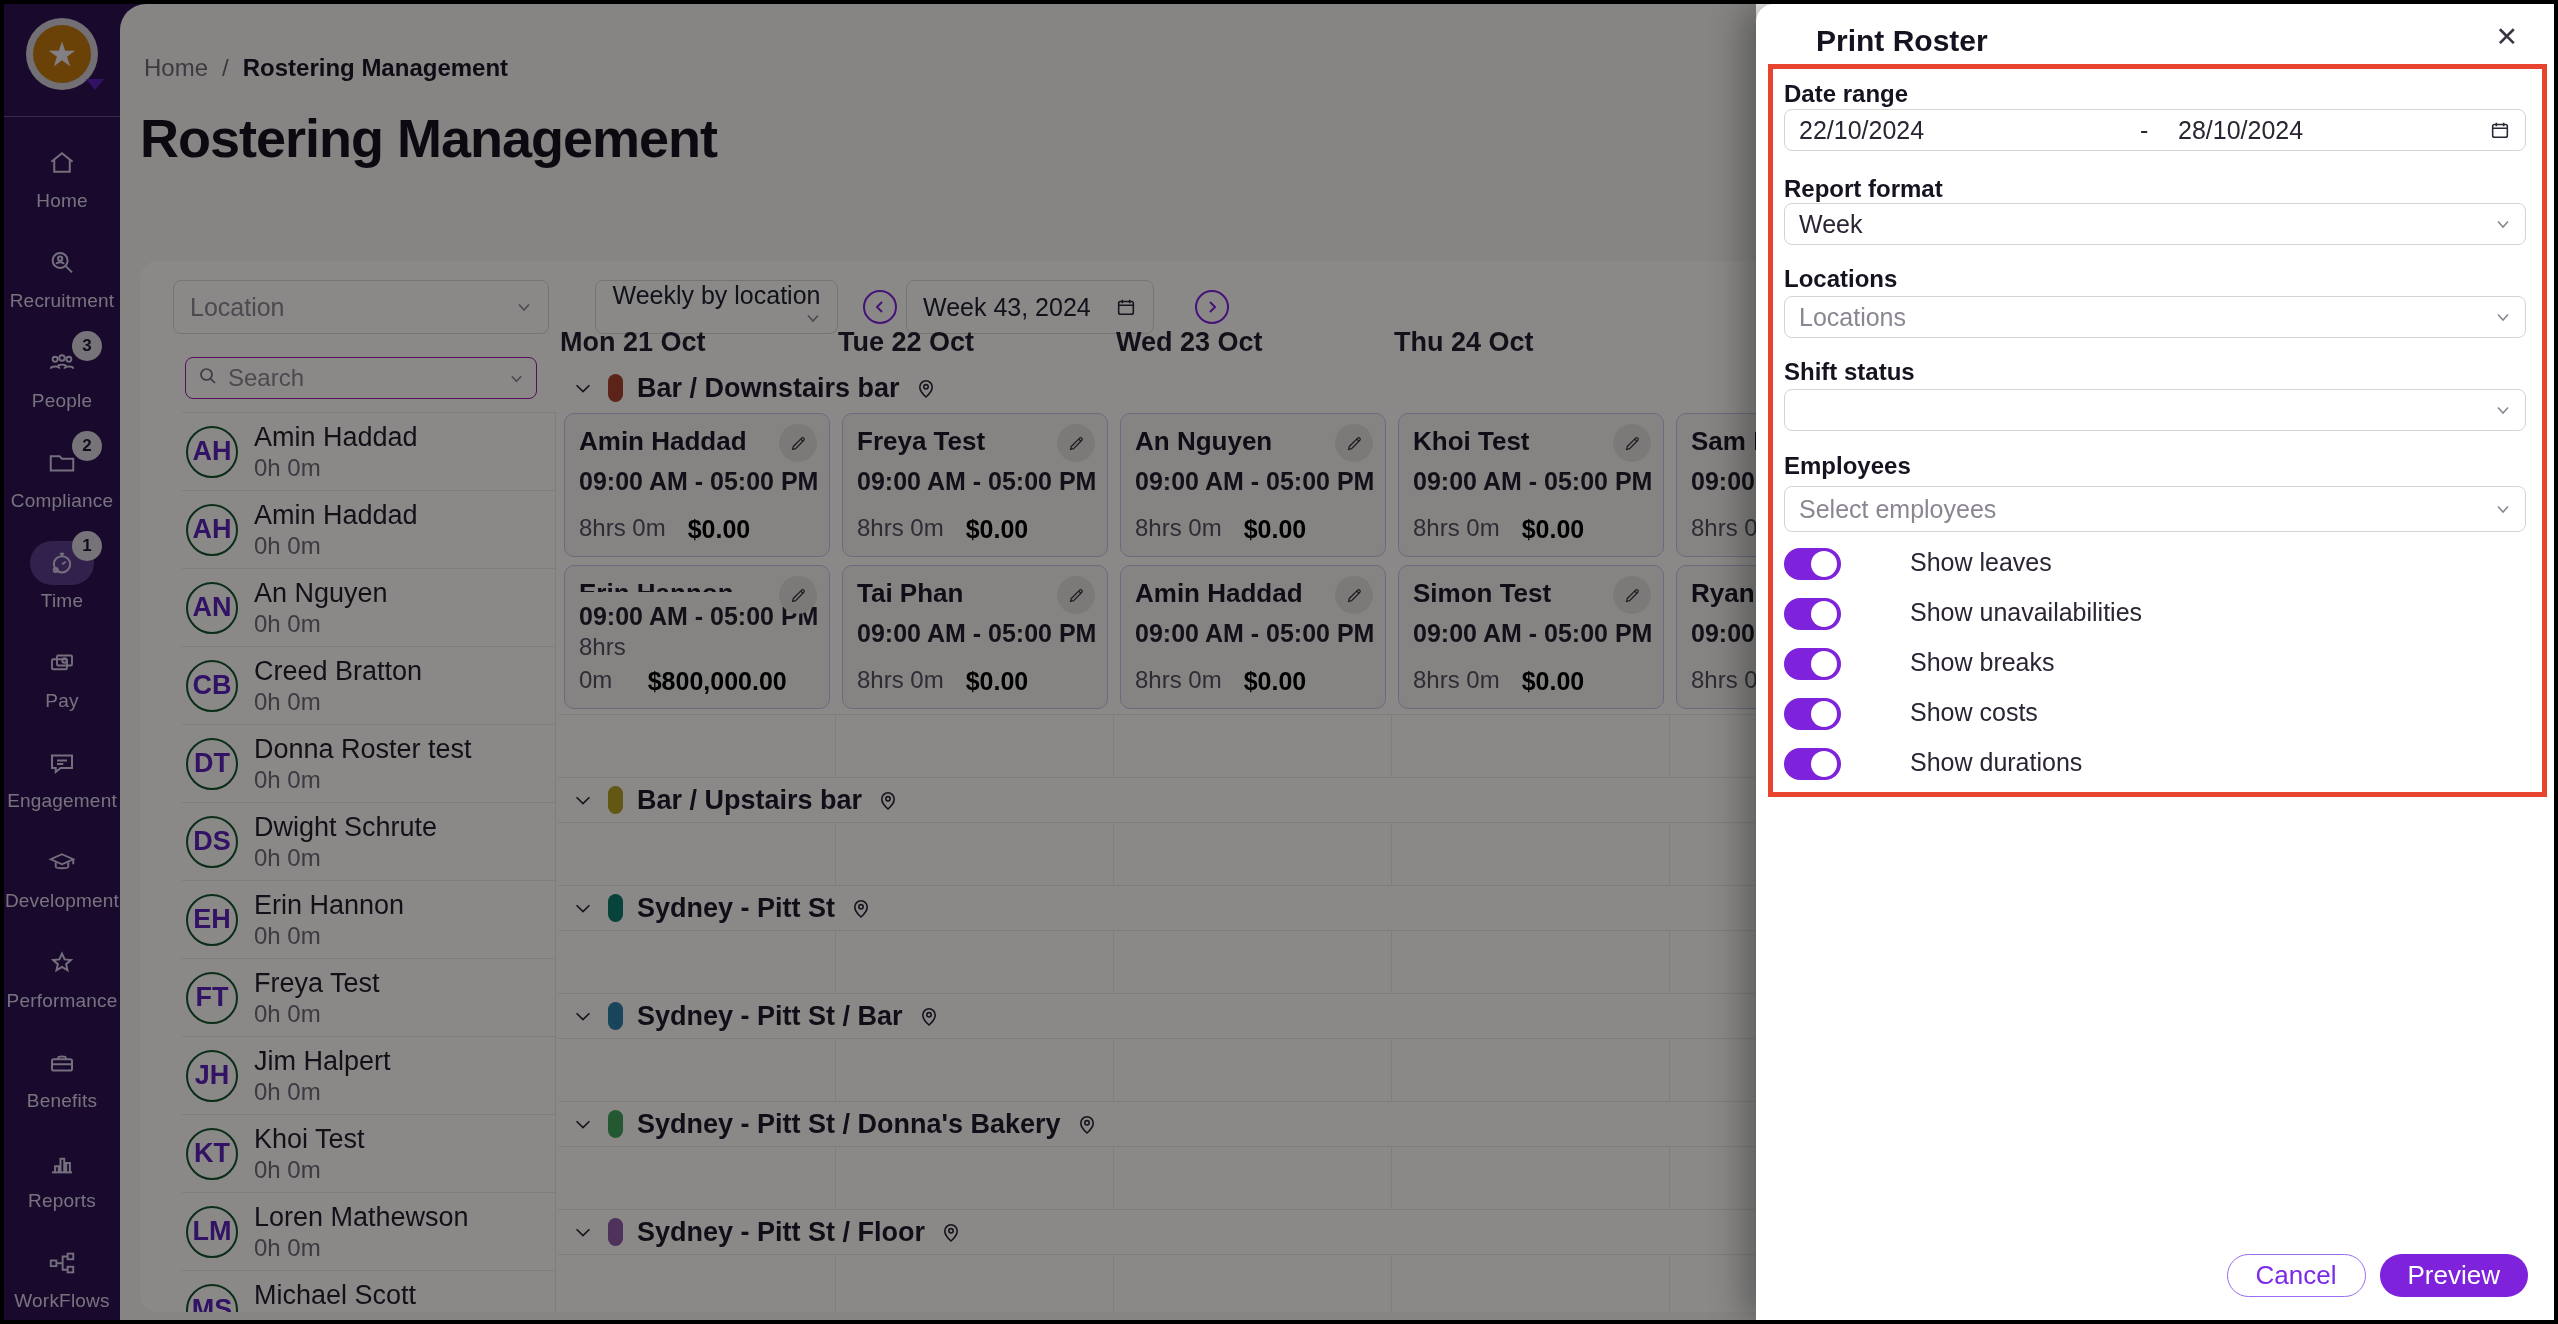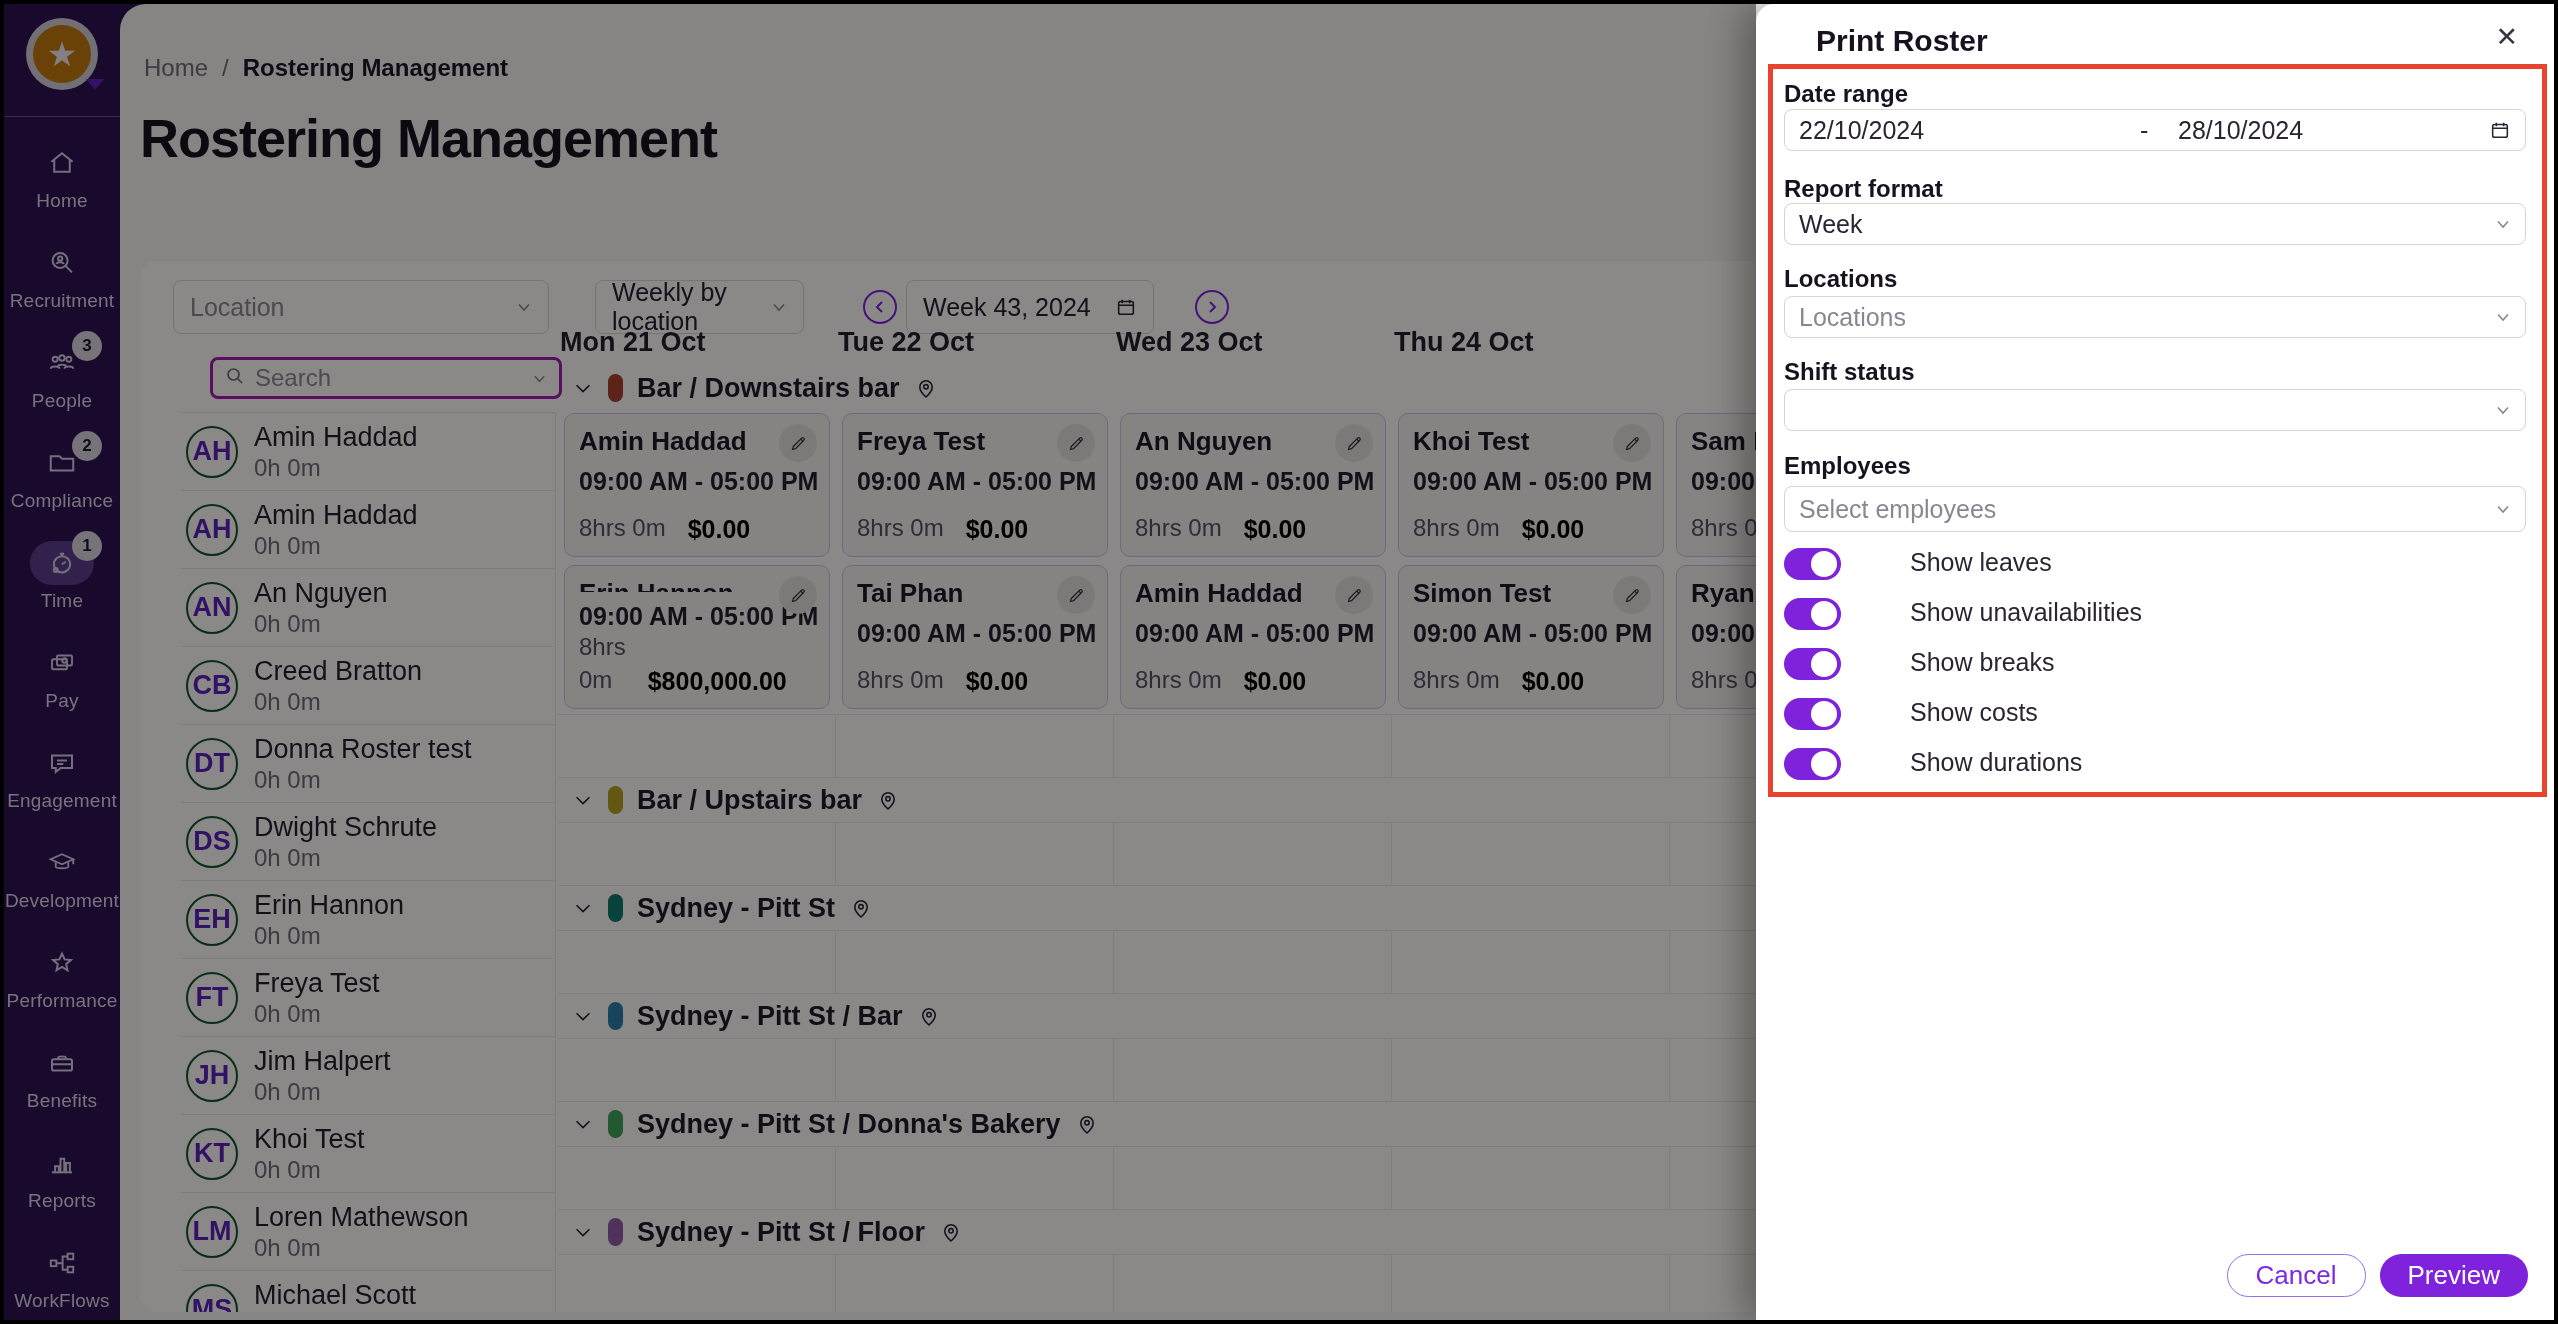--- a/index.html
+++ b/index.html
@@ -34,21 +34,21 @@
   .select-box { position:absolute; height:54px; border:1px solid #d8d3ce; border-radius:8px; background:#fbfaf8; display:flex; align-items:center; padding:0 16px; font-size:25px; color:#232030; cursor:pointer; }
   .select-box .ph { color:#8b8691; }
   .chev { margin-left:auto; color:#8b8691; }
   .chev svg, .cal svg { display:block; }
 
   .week-nav-btn { position:absolute; width:34px; height:34px; border:2px solid #7e22dc; border-radius:50%; color:#7e22dc; display:flex; align-items:center; justify-content:center; cursor:pointer; background:transparent; }
   .week-nav-btn svg { width:16px; height:16px; }
 
   .day-header { position:absolute; top:66px; height:30px; font-size:27px; font-weight:bold; color:#241e2e; }
 
-  .search-box { position:absolute; left:45px; top:96px; width:352px; height:42px; border:3px solid #a21caf; border-radius:8px; background:#fbfaf8; display:flex; align-items:center; padding:0 12px; gap:10px; font-size:24px; color:#8b8691; cursor:text;margin-left:25px; }
+  .search-box { position:absolute; left:45px; top:96px; width:352px; height:42px; border:1px solid #a21caf; border-radius:8px; background:#fbfaf8; display:flex; align-items:center; padding:0 12px; gap:10px; font-size:24px; color:#8b8691; cursor:text; }
 
   .emp-list { position:absolute; left:42px; top:151px; width:374px; border-top:1px solid #e7e3dd; border-right:1px solid #e7e3dd; }
   .emp-row { height:78px; border-bottom:1px solid #e7e3dd; display:flex; align-items:center; gap:16px; padding-left:4px; }
   .avatar { width:52px; height:52px; border-radius:50%; border:2px solid #14532d; color:#5b21b6; font-size:27px; font-weight:bold; display:flex; align-items:center; justify-content:center; flex:0 0 auto; }
   .emp-name { font-size:27px; color:#231e2d; line-height:1.2; }
   .emp-hours { font-size:24px; color:#6f6a78; }
 
   .grid-body { position:absolute; left:418px; top:105px; width:1988px; height:946px; }
   .group-header { height:44px; display:flex; align-items:center; gap:14px; padding-left:14px; }
   .group-header .gchev { color:#2a2433; display:flex; }
@@ -237,21 +237,21 @@
     <div class="content-card">
 
       <div class="select-box" style="left:33px; top:19px; width:376px;">
         <span class="ph">Location</span>
         <span class="chev">
           <svg width="16" height="16" viewBox="0 0 16 16" fill="none" stroke="currentColor" stroke-width="1.6">
               <path d="M3 5.5 8 11l5-5.5"></path>
             </svg>
         </span>
       </div>
-      <div class="select-box" style="left:455px; top:19px; width:209px;">
+      <div class="select-box" style="left:455px; top:19px; width:243px;flex-direction:column;">
         <span>Weekly by location</span>
         <span class="chev">
           <svg width="16" height="16" viewBox="0 0 16 16" fill="none" stroke="currentColor" stroke-width="1.6">
               <path d="M3 5.5 8 11l5-5.5"></path>
             </svg>
         </span>
       </div>
       <div class="week-nav-btn" style="left:723px; top:29px;">
         <svg viewBox="0 0 16 16" fill="none" stroke="currentColor" stroke-width="2">
             <path d="M10 3 5 8l5 5"></path>

